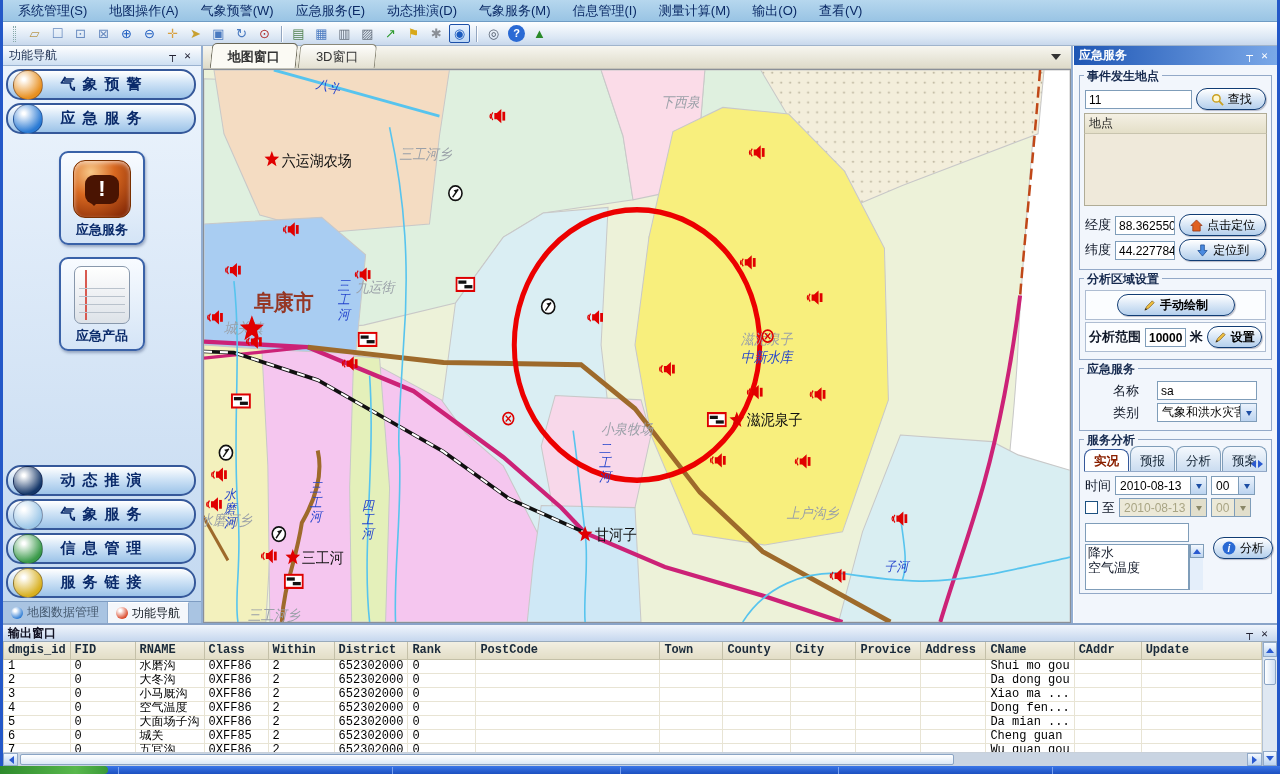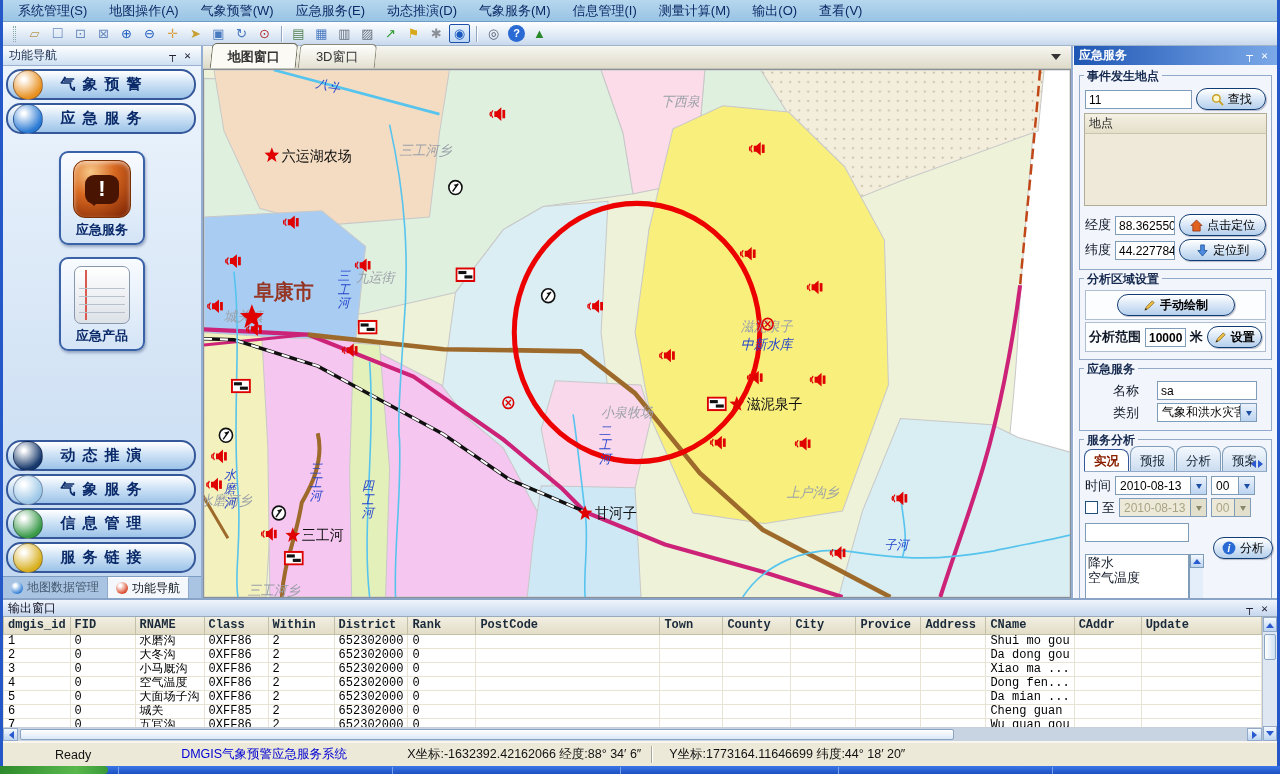--- a/index.html
+++ b/index.html
@@ -113,21 +113,21 @@
 .ts-ar{ width:0;height:0;border:4px solid transparent; }
 .ts-l{ border-right:5px solid #2a5ad0; } .ts-r{ border-left:5px solid #2a5ad0; }
 .lbox{ border:1px solid #7f9db9; background:#fff; width:104px; }
 .lbox .li{ font-size:13px; padding:0 2px; line-height:15px; color:#101828; }
 .vsc{ width:14px; background:#e4eefa; border-left:1px solid #7f9db9; display:flex; flex-direction:column; align-items:center; }
 .vsc .btn{ width:14px; height:14px; background:linear-gradient(#f4f9ff,#bcd4f0); border:1px solid #7f9db9; display:flex; align-items:center; justify-content:center; }
 
 
 .output{ height:143px; display:flex; flex-direction:column; border-top:2px solid #8aa4c8; background:#fff; }
 .out-head{ height:17px; background:linear-gradient(180deg,#f0f5fc,#c6d7ee); border-bottom:1px solid #9ab; display:flex; align-items:center; padding:0 5px; }
-.out-title{ flex:1; font-size:12px; color:#112; }
+.out-title{ flex:1; font-size:12px; color:#112;font-weight:bold; }
 .out-body{ flex:1; display:flex; min-height:0; }
 .out-left{ flex:1; display:flex; flex-direction:column; overflow:hidden; min-width:0; }
 .tblwrap{ flex:1; overflow:hidden; }
 table.grid{ border-collapse:collapse; table-layout:fixed; font-family:"Liberation Mono","DejaVu Sans Mono",monospace; font-size:12px; }
 table.grid th{ background:linear-gradient(#f2efe2,#e2ddc6); border:1px solid #c4c0a8; border-top:none; font-weight:bold; color:#1a2a3a; text-align:left; padding:0 4px; height:17px; white-space:nowrap; overflow:hidden; }
 table.grid td{ border:1px solid #e8e4d4; border-top:none; padding:0 4px; height:13px; line-height:13px; white-space:nowrap; overflow:hidden; color:#000; }
 .hscroll{ height:14px; background:#f0f4f8; border-top:1px solid #c8d0da; display:flex; align-items:stretch; }
 .hs-btn{ width:15px; background:linear-gradient(#f4f9ff,#bcd4f0); border:1px solid #92aac8; display:flex; align-items:center; justify-content:center; }
 .hs-track{ flex:1; position:relative; background:#c9d4e2; }
 .hs-thumb{ position:absolute; left:2px; top:1px; bottom:1px; width:76%; background:linear-gradient(#ffffff,#dce8f6); border:1px solid #8aa4c4; border-radius:2px; }
@@ -537,21 +537,21 @@
               <span class="combo dis" style="width:40px">
                 <span class="cval" style="flex:1">00</span>
                 <span class="car">
                     <span class="tri"></span>
                   </span>
               </span>
             </div>
             <div class="row" style="align-items:flex-start;margin-top:6px">
               <div style="display:flex;flex-direction:column">
                 <span class="txt" style="width:104px"></span>
-                <div style="display:flex;margin-top:12px">
+                <div style="display:flex;margin-top:2px">
                   <div class="lbox" id="elem-list" style="height:46px">
                       <div class="li">降水</div>
                       <div class="li">空气温度</div>
                     </div>
                   <div class="vsc" style="height:46px">
                     <span class="btn">
                         <span class="tri-u"></span>
                       </span>
                   </div>
                 </div>
@@ -767,27 +767,20 @@
           <span class="vs-track">
               <span class="vs-thumb"></span>
             </span>
           <span class="vs-btn">
               <span class="tri-d"></span>
             </span>
         </div>
       </div>
     </div>
 
-    <div class="statusbar">
-      <span class="sb-ready">Ready</span>
-      <span class="sb-sys">DMGIS气象预警应急服务系统</span>
-      <span class="sb-x">X坐标:-1632392.42162066 经度:88° 34′ 6″</span>
-      <span class="sb-sep"></span>
-      <span class="sb-y">Y坐标:1773164.11646699 纬度:44° 18′ 20″</span>
-    </div>
   </div>
 
   <div class="taskbar">
     <span class="tk-start"></span>
     <span class="tk-seg" style="left:118px"></span>
     <span class="tk-seg" style="left:392px"></span>
     <span class="tk-seg" style="left:620px"></span>
     <span class="tk-seg" style="left:838px"></span>
     <span class="tk-seg" style="left:1052px"></span>
   </div>

